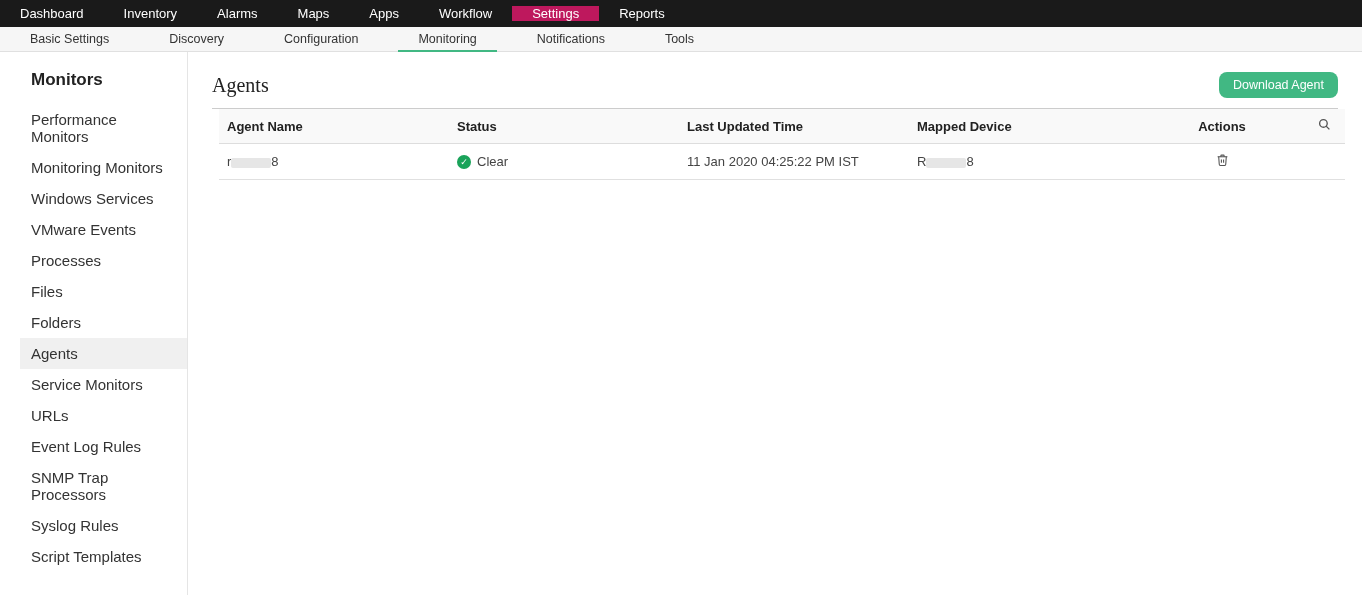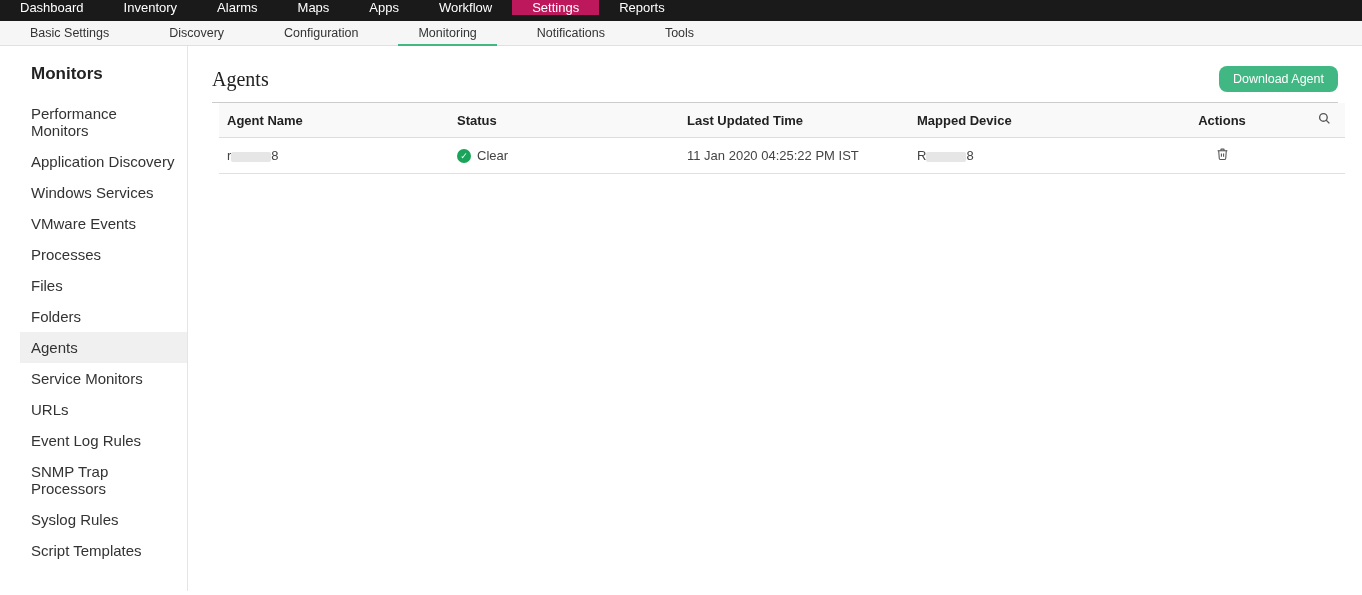--- a/index.html
+++ b/index.html
@@ -7,22 +7,22 @@
     margin: 0;
     font-family: "Segoe UI", Arial, sans-serif;
     font-size: 13px;
     color: #333;
     background: #fff;
     width: 1362px;
   }
   .topnav {
     background: #1a1a1a;
     display: flex;
-    height: 21px;
-    align-items: flex-start;
+    height: 27px;
+    align-items: center;
   }
   .topnav .item {
     color: #fff;
     padding: 0 20px;
     display: flex;
     align-items: center;
     cursor: pointer;
     font-size: 13px;
   }
   .topnav .item.active {
@@ -171,21 +171,21 @@
   <div class="item">Configuration</div>
   <div class="item active">Monitoring</div>
   <div class="item">Notifications</div>
   <div class="item">Tools</div>
 </div>
 
 <div class="layout">
   <div class="sidebar">
     <h2>Monitors</h2>
     <div class="item">Performance Monitors</div>
-    <div class="item">Application Discovery</div>
+    <div class="item">Monitoring Monitors</div>
     <div class="item">Windows Services</div>
     <div class="item">VMware Events</div>
     <div class="item">Processes</div>
     <div class="item">Files</div>
     <div class="item">Folders</div>
     <div class="item active">Agents</div>
     <div class="item">Service Monitors</div>
     <div class="item">URLs</div>
     <div class="item">Event Log Rules</div>
     <div class="item">SNMP Trap Processors</div>

